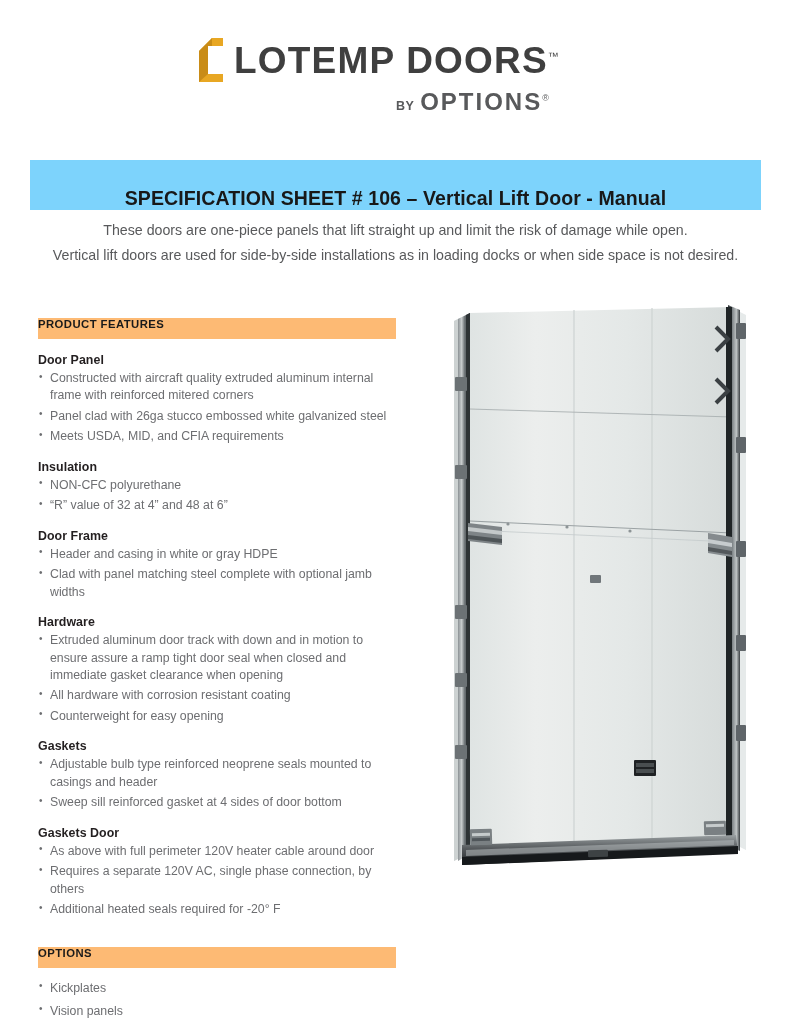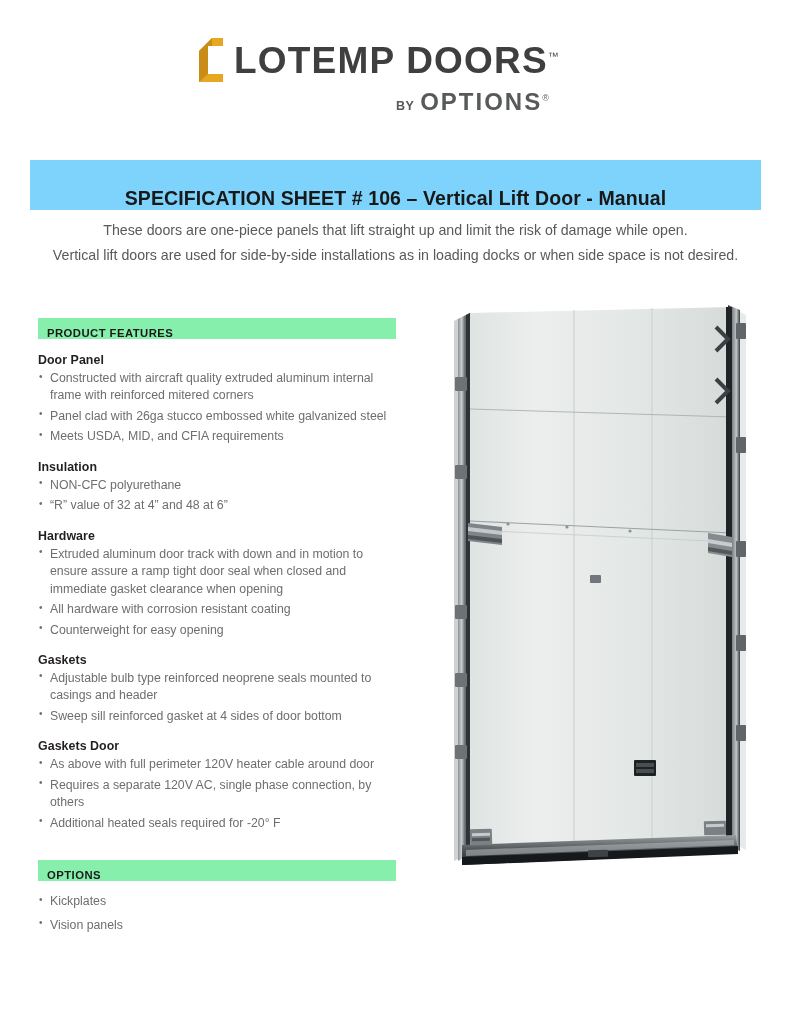--- a/index.html
+++ b/index.html
@@ -120,24 +120,23 @@
   
   .left-col {
     position: absolute;
     left: 38px; top: 318px;
     width: 358px;
   }
 
   .section-bar {
     width: 358px;
     height: 21px;
-    background: #86efac;
+    background: #fdba74;
     display: flex;
-    align-items: flex-end;
-    padding-left: 9px;
+    align-items: flex-start;
   }
   .section-bar-label {
     font-size: 11.3px;
     font-weight: bold;
     color: #1a1a1a;
     letter-spacing: 0.45px;
   }
 
   .group { margin-top: 14px; }
   .group-title {
@@ -231,20 +230,27 @@
     </div>
 
     <div class="group">
       <div class="group-title">Insulation</div>
       <ul class="bullets">
         <li>NON-CFC polyurethane</li>
         <li>“R” value of 32 at 4” and 48 at 6”</li>
       </ul>
     </div>
 
+    <div class="group">
+      <div class="group-title">Door Frame</div>
+      <ul class="bullets">
+        <li>Header and casing in white or gray HDPE</li>
+        <li>Clad with panel matching steel complete with optional jamb widths</li>
+      </ul>
+    </div>
 
     <div class="group">
       <div class="group-title">Hardware</div>
       <ul class="bullets">
         <li>Extruded aluminum door track with down and in motion to ensure assure a ramp tight door seal when closed and immediate gasket clearance when opening</li>
         <li>All hardware with corrosion resistant coating</li>
         <li>Counterweight for easy opening</li>
       </ul>
     </div>
 

